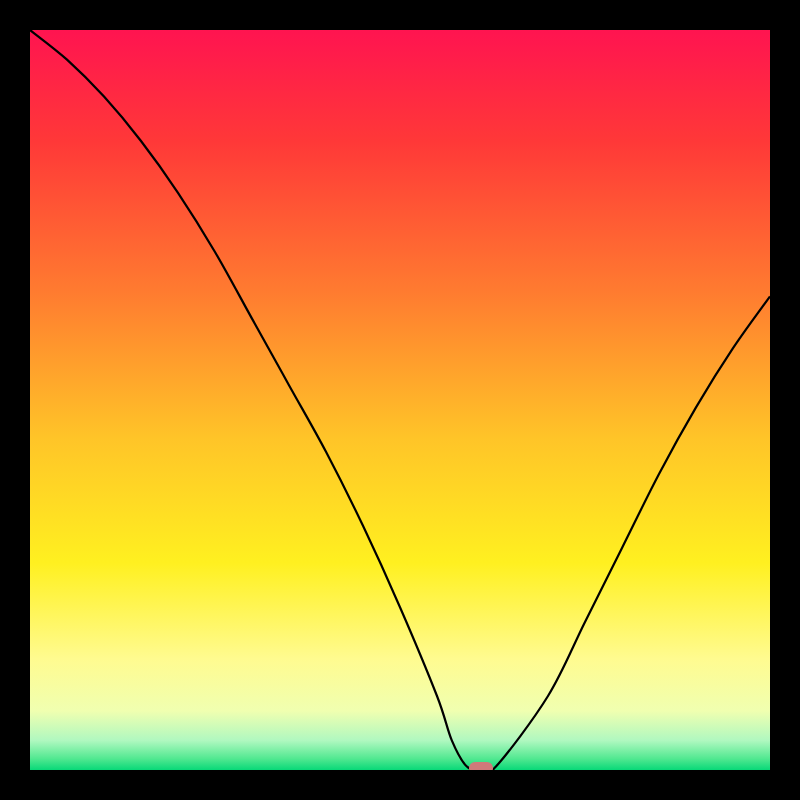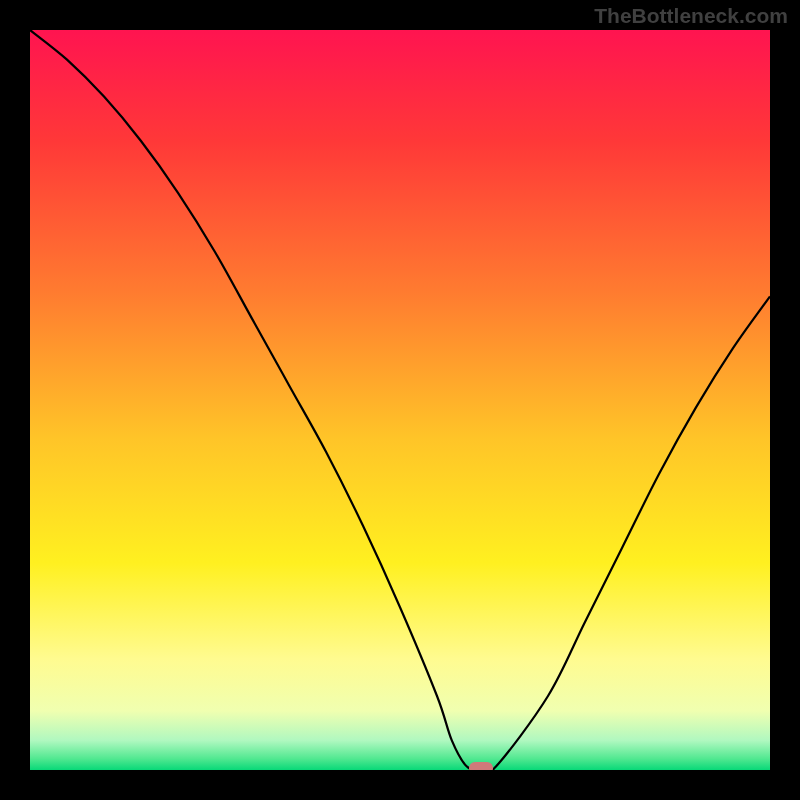--- a/index.html
+++ b/index.html
@@ -52,21 +52,20 @@
     border-radius: 6px;
     background: #cf7a7a;
     z-index: 4;
     transform: translate(-50%, -50%);
   }
 </style>
 </head>
 <body>
 
 <div class="container">
-  <div class="watermark">TheBottleneck.com</div>
   <div class="plot-area">
     <svg class="gradient-bg" viewBox="0 0 740 740" preserveAspectRatio="none">
       <defs>
         <linearGradient id="bg-grad" x1="0" y1="0" x2="0" y2="1">
             <stop offset="0%" stop-color="#ff1450"></stop>
             <stop offset="15%" stop-color="#ff3838"></stop>
             <stop offset="35%" stop-color="#ff7a30"></stop>
             <stop offset="55.00000000000001%" stop-color="#ffc428"></stop>
             <stop offset="72%" stop-color="#fff020"></stop>
             <stop offset="85%" stop-color="#fffb90"></stop>

